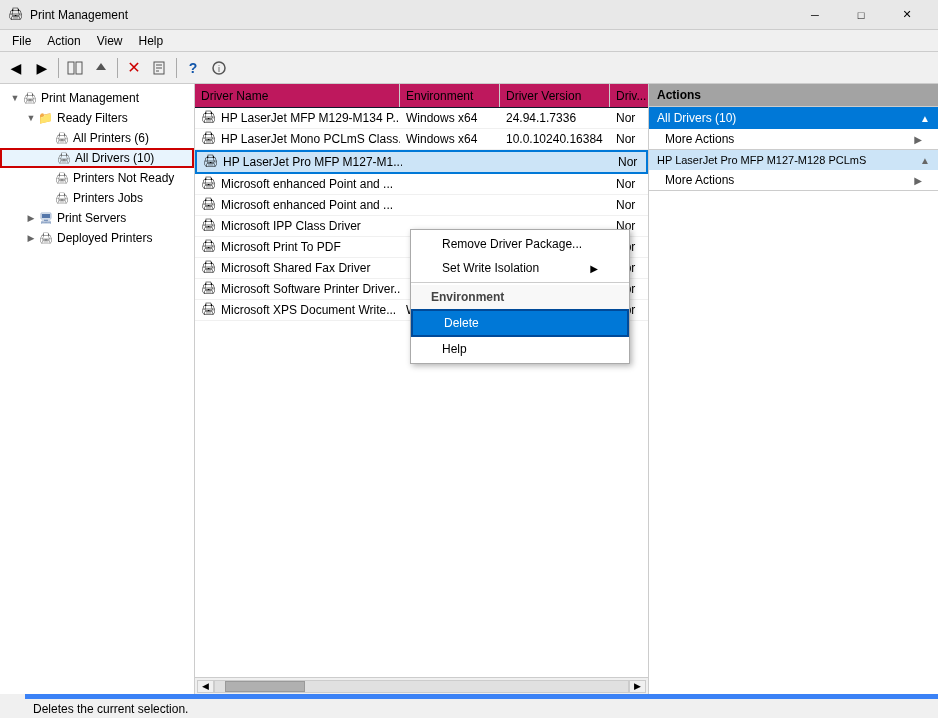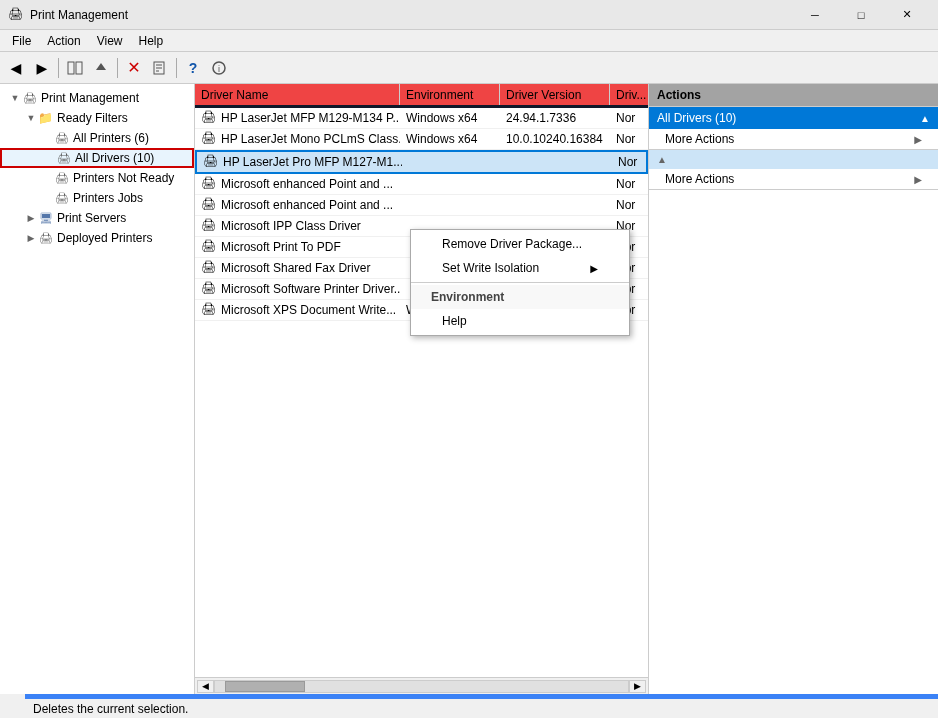--- a/index.html
+++ b/index.html
@@ -160,22 +160,22 @@
       flex: 1;
       background: #fff;
       overflow: hidden;
       display: flex;
       flex-direction: column;
     }
 
     
     .table-header {
       display: flex;
-      background: #ef4444;
-      border-bottom: 3px solid #0f172a;
+      background: #be185d;
+      border-bottom: 1px solid #0f172a;
       min-height: 24px;
     }
     .col-header {
       padding: 3px 6px;
       font-size: 12px;
       font-weight: normal;
       border-right: 1px solid #ccc;
       cursor: pointer;
       user-select: none;
       display: flex;
@@ -585,20 +585,23 @@
         <span>Remove Driver Package...</span>
       </div>
       <div class="context-menu-item">
         <span>Set Write Isolation</span>
         <span class="context-menu-arrow">▶</span>
       </div>
       <div class="context-menu-separator"></div>
       <div class="context-submenu-header">
         <span>Environment</span>
       </div>
+      <div class="context-menu-item delete-item">
+        <span>Delete</span>
+      </div>
       <div class="context-menu-item">
         <span>Help</span>
       </div>
     </div>
 
   </div>
 
   <div class="actions-pane">
     <div class="actions-header">Actions</div>
 
@@ -608,20 +611,21 @@
         <span class="action-chevron white">▲</span>
       </div>
       <div class="action-section-item">
         <span>More Actions</span>
         <span class="action-chevron">▶</span>
       </div>
     </div>
 
     <div class="action-section">
       <div class="action-section-header sub-highlighted">
+        <span style="font-size: 11px; flex:1; overflow:hidden; text-overflow: ellipsis; white-space: nowrap;">HP LaserJet Pro MFP M127-M128 PCLmS</span>
         <span class="action-chevron">▲</span>
       </div>
       <div class="action-section-item">
         <span>More Actions</span>
         <span class="action-chevron">▶</span>
       </div>
     </div>
   </div>
 
 </div>

